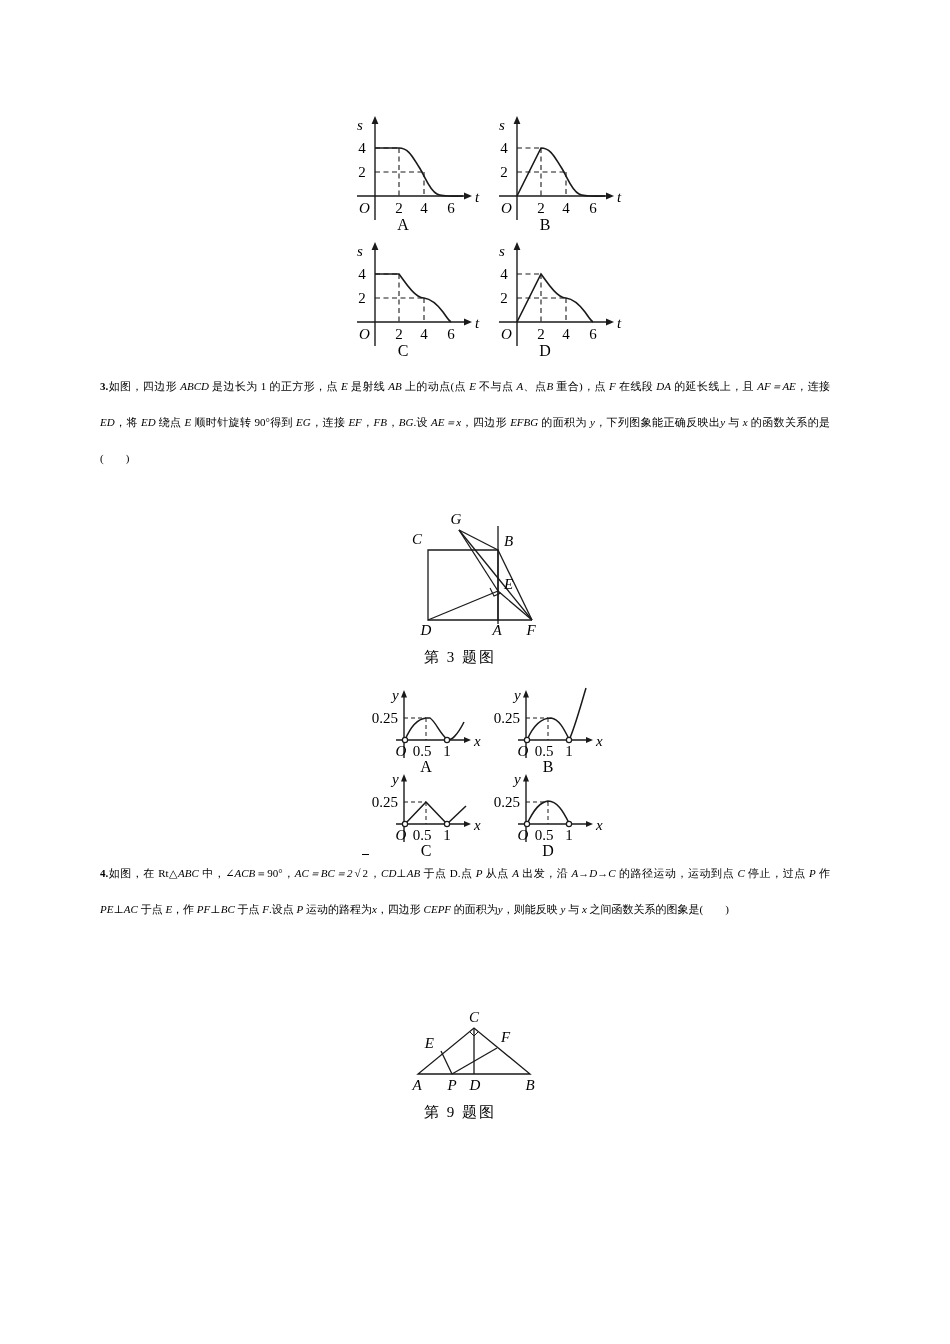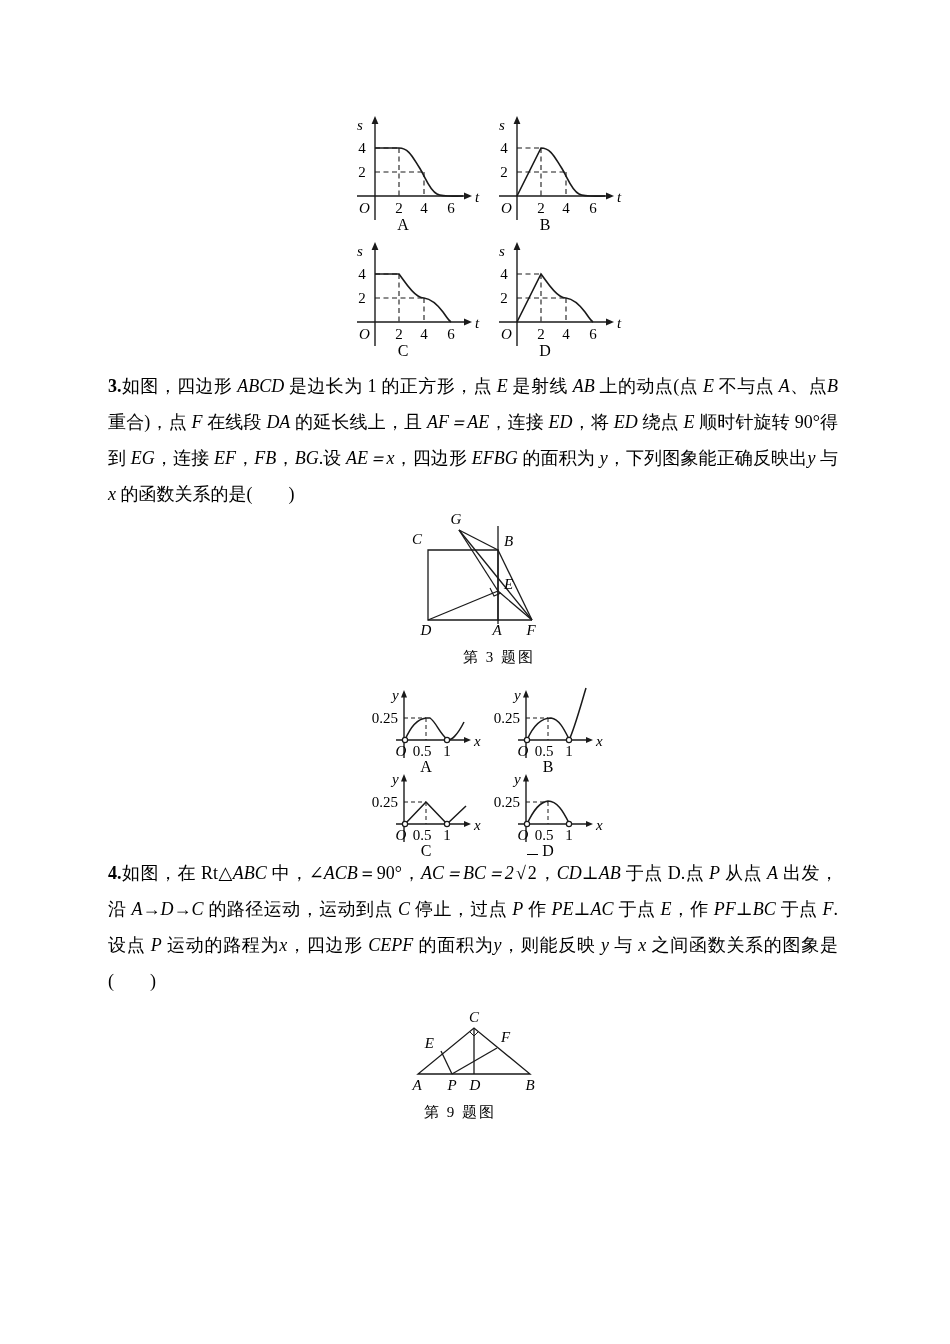--- a/index.html
+++ b/index.html
@@ -18,23 +18,23 @@
   .page {
     position: absolute;
     left: 0; top: 0;
     width: 950px;
     height: 1344px;
   }
 
   
   .qblock {
     position: absolute;
-    left: 108px;
+    left: 100px;
     width: 730px;
-    font-size: 18px;
+    font-size: 11px;
     line-height: 36px;
     text-align: justify;
     text-justify: inter-ideograph;
   }
   .qnum {
     font-weight: bold;
     font-family: "Liberation Serif", serif;
   }
   .it {
     font-style: italic;
@@ -214,21 +214,21 @@
       <text class="lbl-it" x="56" y="16" text-anchor="middle">G</text>
       <text class="lbl-it" x="22" y="36" text-anchor="end">C</text>
       <text class="lbl-it" x="104" y="38">B</text>
       <text class="lbl-it" x="104" y="81">E</text>
       <text class="lbl-it" x="26" y="127" text-anchor="middle">D</text>
       <text class="lbl-it" x="97" y="127" text-anchor="middle">A</text>
       <text class="lbl-it" x="131" y="127" text-anchor="middle">F</text>
     </svg>
   </div>
 
-  <div class="caption" style="left:424px; top:648px;margin-left:39px;">第 3 题图</div>
+  <div class="caption" style="left:424px; top:648px;">第 3 题图</div>
 
   <div class="fig" style="left:352px; top:688px;">
     <svg width="135" height="86" viewBox="0 0 135 86">
       <line x1="52" y1="70" x2="52" y2="6" stroke="#1a1a1a" stroke-width="1.4"></line>
       <polygon points="52,2 49,9.5 55,9.5" fill="#1a1a1a"></polygon>
       <line x1="44" y1="52" x2="114" y2="52" stroke="#1a1a1a" stroke-width="1.4"></line>
       <polygon points="119,52 112,49 112,55" fill="#1a1a1a"></polygon>
       <g stroke="#1a1a1a" stroke-width="1" stroke-dasharray="4,3" fill="none">
         <line x1="52" y1="30" x2="74" y2="30"></line>
         <line x1="74" y1="30" x2="74" y2="52"></line>

